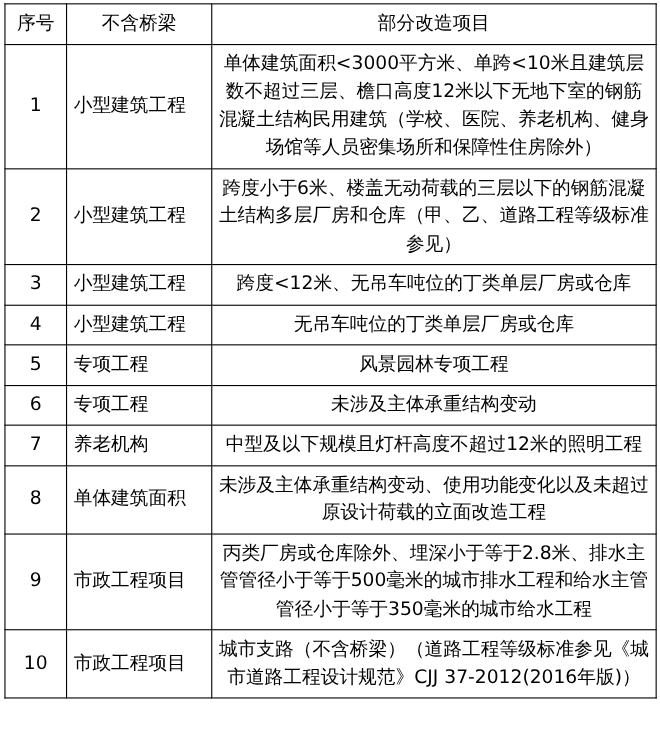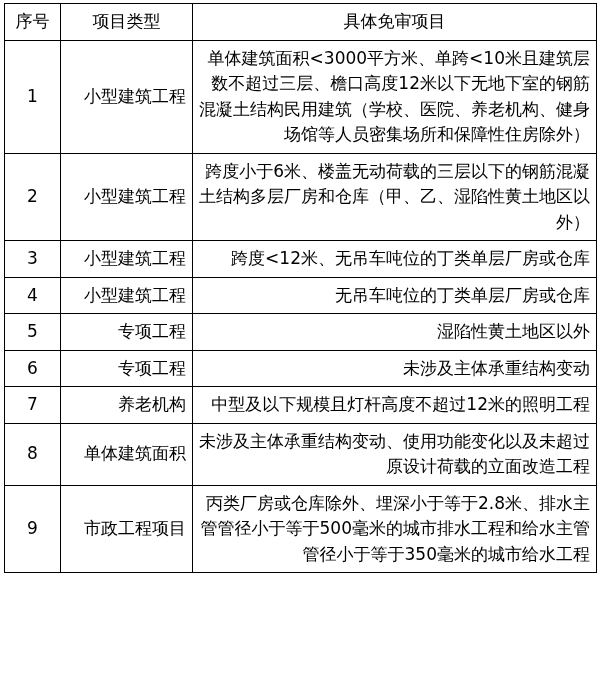--- a/index.html
+++ b/index.html
@@ -41,24 +41,24 @@
   thead td {
     text-align: center;
     font-size: 15px;
     padding-top: 7px;
     padding-bottom: 7px;
   }
   td.c-no {
     text-align: center;
   }
   td.c-type {
-    text-align: right;
+    text-align: left;
   }
   td.c-item {
-    text-align: right;
+    text-align: center;
     letter-spacing: 0px;
   }
   
   .sheet::after {
     content: "";
     display: block;
   }
 </style>
 </head>
 <body>
@@ -66,49 +66,49 @@
 <div class="sheet">
   <table class="exempt-table">
     <colgroup>
       <col class="col-no">
       <col class="col-type">
       <col class="col-item">
     </colgroup>
     <thead>
       <tr>
         <td>序号</td>
-        <td>项目类型</td>
-        <td>具体免审项目</td>
+        <td>不含桥梁</td>
+        <td>部分改造项目</td>
       </tr>
     </thead>
     <tbody>
       <tr>
         <td class="c-no">1</td>
         <td class="c-type">小型建筑工程</td>
         <td class="c-item">单体建筑面积&lt;3000平方米、单跨&lt;10米且建筑层数不超过三层、檐口高度12米以下无地下室的钢筋混凝土结构民用建筑（学校、医院、养老机构、健身场馆等人员密集场所和保障性住房除外）</td>
       </tr>
       <tr>
         <td class="c-no">2</td>
         <td class="c-type">小型建筑工程</td>
-        <td class="c-item">跨度小于6米、楼盖无动荷载的三层以下的钢筋混凝土结构多层厂房和仓库（甲、乙、湿陷性黄土地区以外）</td>
+        <td class="c-item">跨度小于6米、楼盖无动荷载的三层以下的钢筋混凝土结构多层厂房和仓库（甲、乙、道路工程等级标准参见）</td>
       </tr>
       <tr>
         <td class="c-no">3</td>
         <td class="c-type">小型建筑工程</td>
         <td class="c-item">跨度&lt;12米、无吊车吨位的丁类单层厂房或仓库</td>
       </tr>
       <tr>
         <td class="c-no">4</td>
         <td class="c-type">小型建筑工程</td>
         <td class="c-item">无吊车吨位的丁类单层厂房或仓库</td>
       </tr>
       <tr>
         <td class="c-no">5</td>
         <td class="c-type">专项工程</td>
-        <td class="c-item">湿陷性黄土地区以外</td>
+        <td class="c-item">风景园林专项工程</td>
       </tr>
       <tr>
         <td class="c-no">6</td>
         <td class="c-type">专项工程</td>
         <td class="c-item">未涉及主体承重结构变动</td>
       </tr>
       <tr>
         <td class="c-no">7</td>
         <td class="c-type">养老机构</td>
         <td class="c-item">中型及以下规模且灯杆高度不超过12米的照明工程</td>
@@ -116,15 +116,20 @@
       <tr>
         <td class="c-no">8</td>
         <td class="c-type">单体建筑面积</td>
         <td class="c-item">未涉及主体承重结构变动、使用功能变化以及未超过原设计荷载的立面改造工程</td>
       </tr>
       <tr>
         <td class="c-no">9</td>
         <td class="c-type">市政工程项目</td>
         <td class="c-item">丙类厂房或仓库除外、埋深小于等于2.8米、排水主管管径小于等于500毫米的城市排水工程和给水主管管径小于等于350毫米的城市给水工程</td>
       </tr>
+      <tr>
+        <td class="c-no">10</td>
+        <td class="c-type">市政工程项目</td>
+        <td class="c-item">城市支路（不含桥梁）（道路工程等级标准参见《城市道路工程设计规范》CJJ 37-2012(2016年版)）</td>
+      </tr>
     </tbody>
   </table>
 </div>
 
 </body></html>

